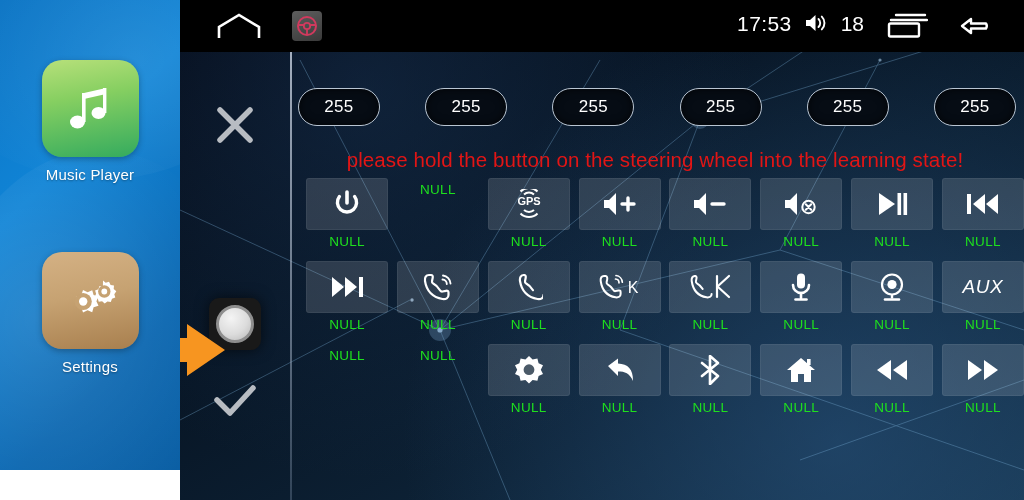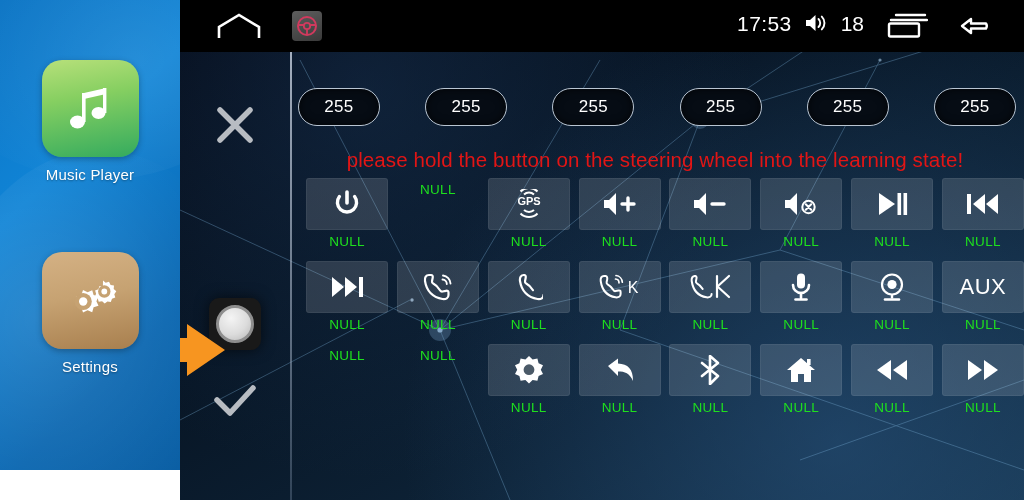--- a/index.html
+++ b/index.html
@@ -112,21 +112,21 @@
   .grid { position:absolute; left:16px; top:126px; width:718px; }
   .grid-row { display:flex; justify-content:space-between; margin-bottom: 12px; }
   .cell { width: 82px; text-align:center; }
   .cell-btn {
     width: 82px; height: 52px; border-radius: 3px;
     background: rgba(255,255,255,0.14);
     border: 1px solid rgba(255,255,255,0.06);
     display:flex; align-items:center; justify-content:center;
     color:#ffffff;
   }
-  .cell-btn .txt { font-size: 22px; letter-spacing: .5px; }
+  .cell-btn .txt { font-size: 19px; letter-spacing: .5px; font-style: italic; }
   .cell-label {
     margin-top: 4px; color:#1ee01e; font-size:13.5px; letter-spacing:.3px;
   }
 
   svg { display:block; }
 </style>
 </head>
 <body>
 
 <div id="root">

